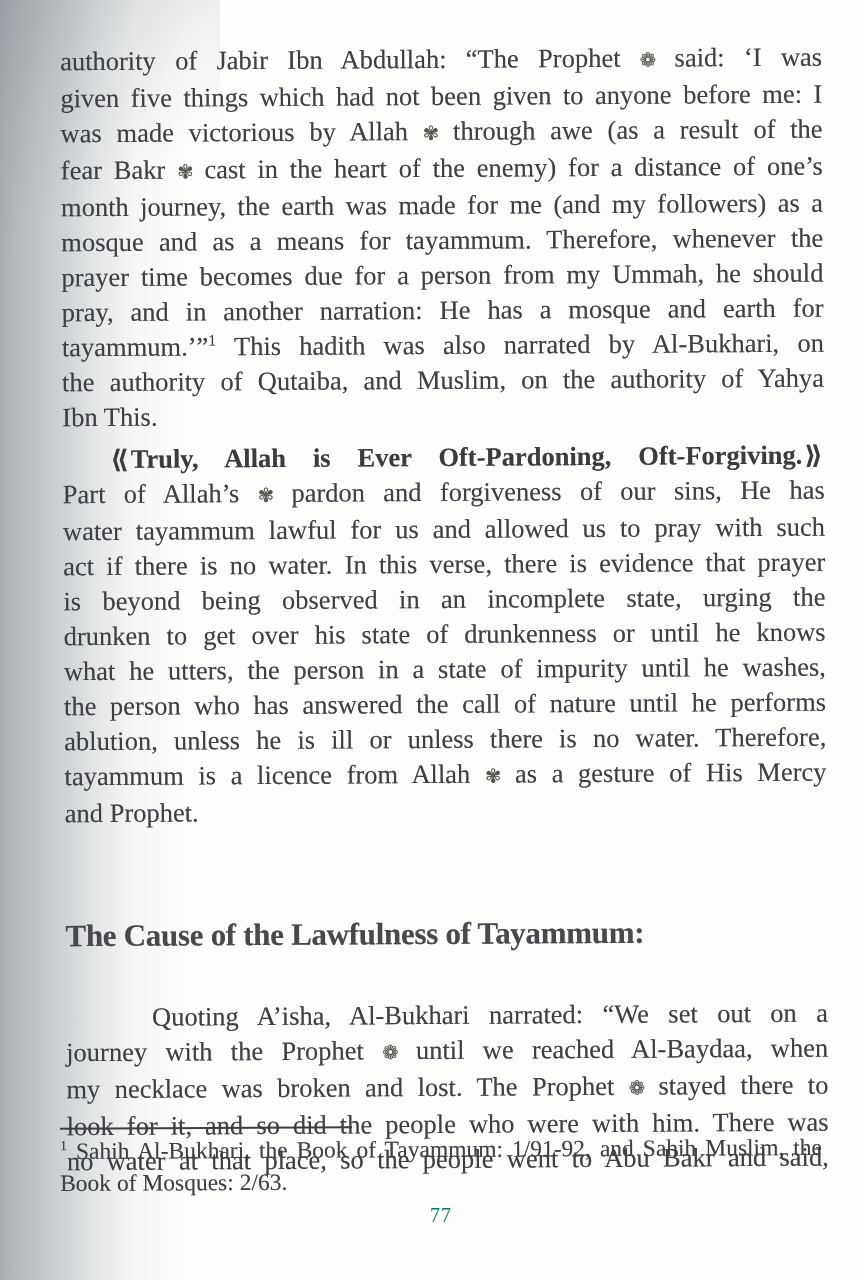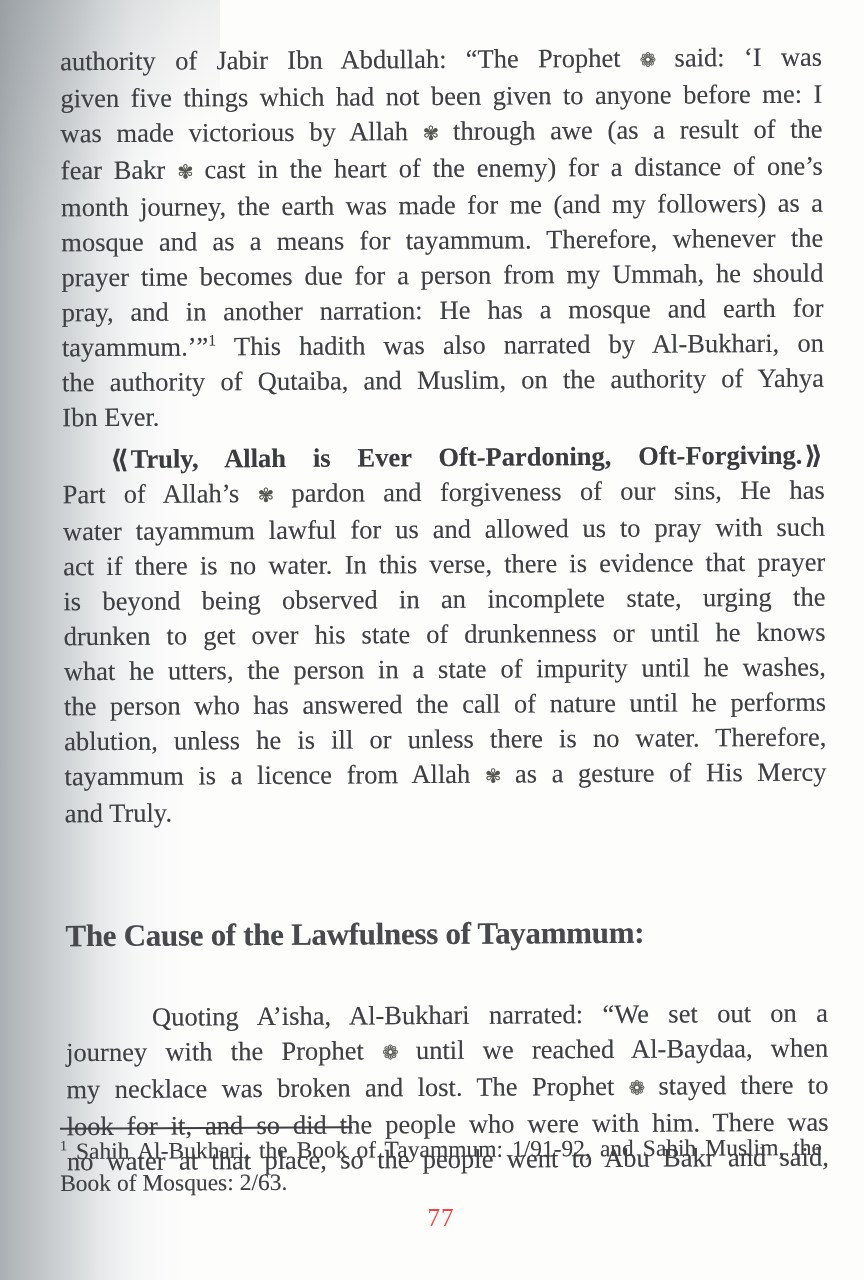--- a/index.html
+++ b/index.html
@@ -59,21 +59,21 @@
     transform:rotate(-0.3deg);
   }
   .footnote{
     position:absolute;left:60px;right:42px;top:1133px;
     font-size:23.5px;line-height:32px;
     transform:rotate(-0.3deg);
     text-shadow:0 0 0.5px rgba(62,64,68,0.4);
   }
   .page-number{
     position:absolute;left:60px;right:42px;top:1204px;
-    text-align:center;font-size:25px;color:#ef4444;
+    text-align:center;font-size:20px;color:#0f766e;
     letter-spacing:1px;
   }
 </style>
 </head>
 <body>
 
 <div class="spine-shadow"></div>
 <div class="spine-shadow-top"></div>
 
 <div class="text-block">
@@ -81,34 +81,34 @@
       <div class="line"><span class="">authority of Jabir Ibn Abdullah: “The Prophet </span><span class="honorific">❁</span><span class=""> said: ‘I was</span></div>
       <div class="line"><span class="">given five things which had not been given to anyone before me: I</span></div>
       <div class="line"><span class="">was made victorious by Allah </span><span class="honorific">✾</span><span class=""> through awe (as a result of the</span></div>
       <div class="line"><span class="">fear Bakr </span><span class="honorific">✾</span><span class=""> cast in the heart of the enemy) for a distance of one’s</span></div>
       <div class="line"><span class="">month journey, the earth was made for me (and my followers) as a</span></div>
       <div class="line"><span class="">mosque and as a means for </span><span class="it">tayammum</span><span class="">. Therefore, whenever the</span></div>
       <div class="line"><span class="">prayer time becomes due for a person from my Ummah, he should</span></div>
       <div class="line"><span class="">pray, and in another narration: He has a mosque and earth for</span></div>
       <div class="line"><span class="it">tayammum</span><span class="">.’”</span><span class="sup">1</span><span class=""> This hadith was also narrated by Al-Bukhari, on</span></div>
       <div class="line"><span class="">the authority of Qutaiba, and Muslim, on the authority of Yahya</span></div>
-      <div class="line last"><span class="">Ibn Ever.</span></div>
+      <div class="line last"><span class="">Ibn This.</span></div>
     </div>
   <div class="paragraph" id="para2">
       <div class="line quote"><span class="orn">⟪</span><span class="bd">Truly, Allah is Ever Oft-Pardoning, Oft-Forgiving.</span><span class="orn">⟫</span></div>
       <div class="line"><span class="">Part of Allah’s </span><span class="honorific">✾</span><span class=""> pardon and forgiveness of our sins, He has</span></div>
       <div class="line"><span class="">water </span><span class="it">tayammum</span><span class=""> lawful for us and allowed us to pray with such</span></div>
       <div class="line"><span class="">act if there is no water. In this verse, there is evidence that prayer</span></div>
       <div class="line"><span class="">is beyond being observed in an incomplete state, urging the</span></div>
       <div class="line"><span class="">drunken to get over his state of drunkenness or until he knows</span></div>
       <div class="line"><span class="">what he utters, the person in a state of impurity until he washes,</span></div>
       <div class="line"><span class="">the person who has answered the call of nature until he performs</span></div>
       <div class="line"><span class="">ablution, unless he is ill or unless there is no water. Therefore,</span></div>
       <div class="line"><span class="it">tayammum</span><span class=""> is a licence from Allah </span><span class="honorific">✾</span><span class=""> as a gesture of His Mercy</span></div>
-      <div class="line last"><span class="">and Truly.</span></div>
+      <div class="line last"><span class="">and Prophet.</span></div>
     </div>
   <div id="heading"><span class="bd">The Cause of the Lawfulness of </span><span class="it bd">Tayammum</span><span class="bd">:</span></div>
   <div class="paragraph" id="para3">
       <div class="line indent"><span class="">Quoting A’isha, Al-Bukhari narrated: “We set out on a</span></div>
       <div class="line"><span class="">journey with the Prophet </span><span class="honorific">❁</span><span class=""> until we reached Al-Baydaa, when</span></div>
       <div class="line"><span class="">my necklace was broken and lost. The Prophet </span><span class="honorific">❁</span><span class=""> stayed there to</span></div>
       <div class="line"><span class="">look for it, and so did the people who were with him. There was</span></div>
       <div class="line"><span class="">no water at that place, so the people went to Abu Bakr and said,</span></div>
     </div>
 </div>

